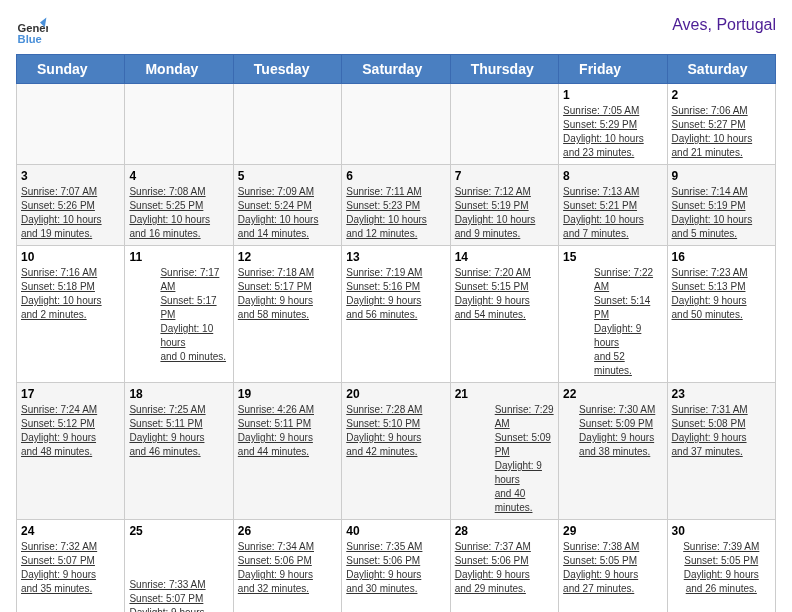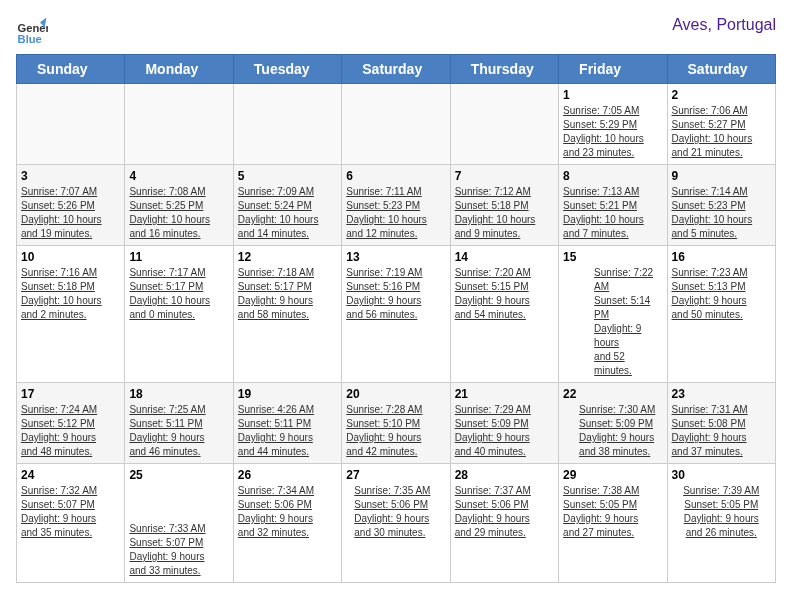--- a/index.html
+++ b/index.html
@@ -155,50 +155,50 @@
         <td>
           <span class="day-number">6</span>
           <div class="day-info" style="white-space: pre-line;">Sunrise: 7:11 AM
 Sunset: 5:23 PM
 Daylight: 10 hours
 and 12 minutes.</div>
         </td>
         <td>
           <span class="day-number">7</span>
           <div class="day-info" style="white-space: pre-line;">Sunrise: 7:12 AM
-Sunset: 5:18 PM
+Sunset: 5:19 PM
 Daylight: 10 hours
 and 9 minutes.</div>
         </td>
         <td>
           <span class="day-number">8</span>
           <div class="day-info" style="white-space: pre-line;">Sunrise: 7:13 AM
 Sunset: 5:21 PM
 Daylight: 10 hours
 and 7 minutes.</div>
         </td>
         <td>
           <span class="day-number">9</span>
           <div class="day-info" style="white-space: pre-line;">Sunrise: 7:14 AM
-Sunset: 5:23 PM
+Sunset: 5:19 PM
 Daylight: 10 hours
 and 5 minutes.</div>
         </td>
       </tr>
       <tr>
         <td>
           <span class="day-number">10</span>
           <div class="day-info" style="white-space: pre-line;">Sunrise: 7:16 AM
 Sunset: 5:18 PM
 Daylight: 10 hours
 and 2 minutes.</div>
         </td>
         <td>
           <span class="day-number">11</span>
-          <div class="day-info" style="white-space: pre-line;">Sunrise: 7:17 AM
+          <div class="day-info" style="white-space: pre-line; margin-left: 31px;">Sunrise: 7:17 AM
 Sunset: 5:17 PM
 Daylight: 10 hours
 and 0 minutes.</div>
         </td>
         <td>
           <span class="day-number">12</span>
           <div class="day-info" style="white-space: pre-line;">Sunrise: 7:18 AM
 Sunset: 5:17 PM
 Daylight: 9 hours
 and 58 minutes.</div>
@@ -256,21 +256,21 @@
         </td>
         <td>
           <span class="day-number">20</span>
           <div class="day-info" style="white-space: pre-line;">Sunrise: 7:28 AM
 Sunset: 5:10 PM
 Daylight: 9 hours
 and 42 minutes.</div>
         </td>
         <td>
           <span class="day-number">21</span>
-          <div class="day-info" style="white-space: pre-line;">Sunrise: 7:29 AM
+          <div class="day-info" style="white-space: pre-line; margin-left: 40px;">Sunrise: 7:29 AM
 Sunset: 5:09 PM
 Daylight: 9 hours
 and 40 minutes.</div>
         </td>
         <td>
           <span class="day-number">22</span>
           <div class="day-info" style="white-space: pre-line; margin-left: 16px;">Sunrise: 7:30 AM
 Sunset: 5:09 PM
 Daylight: 9 hours
 and 38 minutes.</div>
@@ -299,22 +299,22 @@
 and 33 minutes.</div>
         </td>
         <td>
           <span class="day-number">26</span>
           <div class="day-info" style="white-space: pre-line;">Sunrise: 7:34 AM
 Sunset: 5:06 PM
 Daylight: 9 hours
 and 32 minutes.</div>
         </td>
         <td>
-          <span class="day-number">27</span>
-          <div class="day-info" style="white-space: pre-line; margin-left: 8px;">Sunrise: 7:35 AM
+          <span class="day-number">40</span>
+          <div class="day-info" style="white-space: pre-line;">Sunrise: 7:35 AM
 Sunset: 5:06 PM
 Daylight: 9 hours
 and 30 minutes.</div>
         </td>
         <td>
           <span class="day-number">28</span>
           <div class="day-info" style="white-space: pre-line;">Sunrise: 7:37 AM
 Sunset: 5:06 PM
 Daylight: 9 hours
 and 29 minutes.</div>

